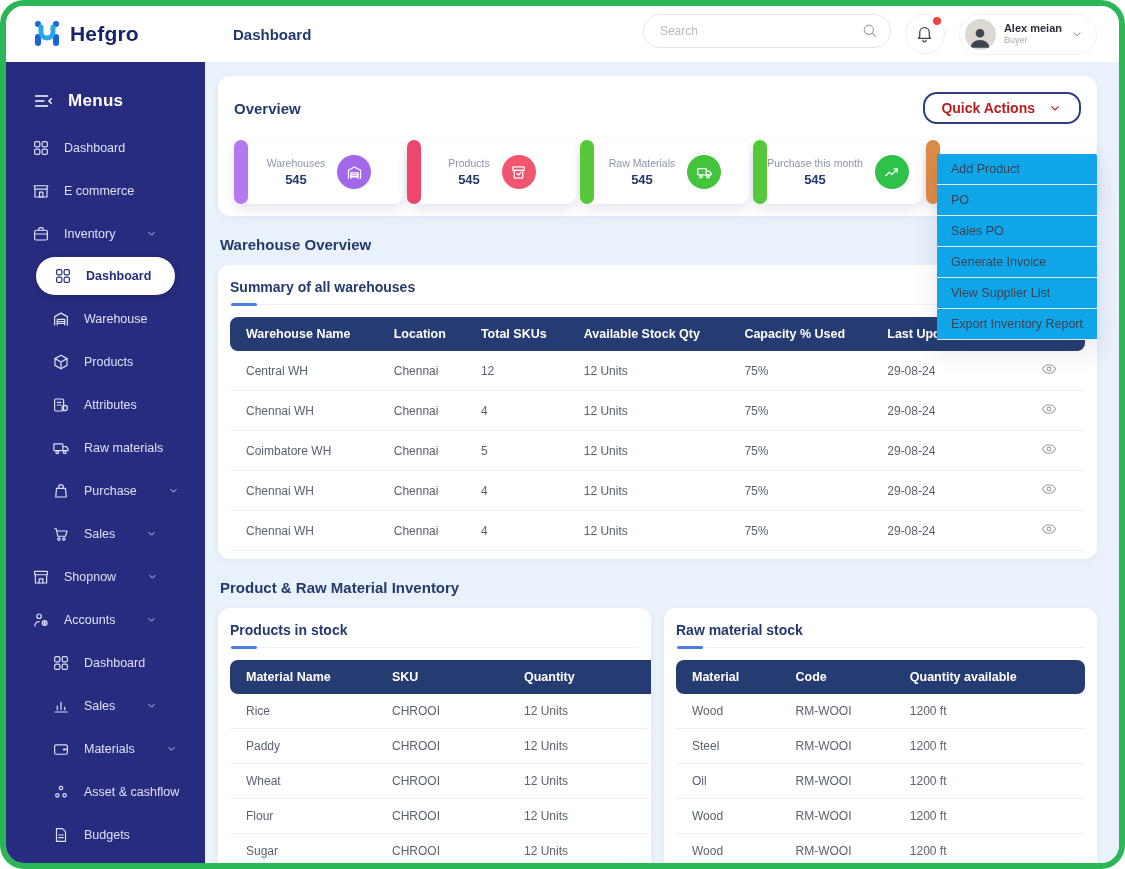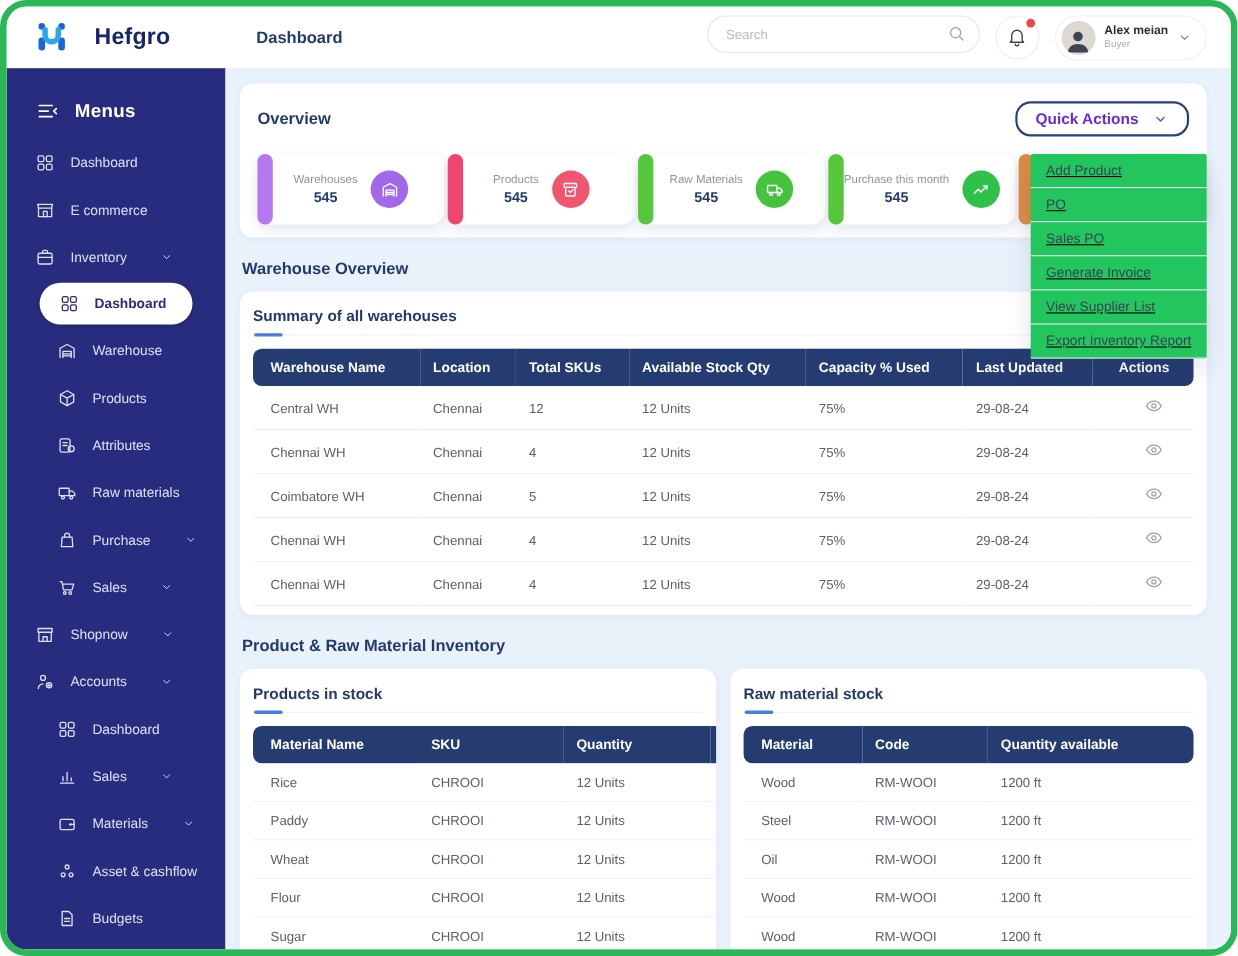--- a/index.html
+++ b/index.html
@@ -5,21 +5,21 @@
   html,body{margin:0;padding:0;}
   body{
     width:1125px;height:869px;position:relative;background:#ffffff;
     font-family:"Liberation Sans", sans-serif;overflow:hidden;
   }
   .frame{position:absolute;inset:0;background:#2bb757;border-radius:24px;}
   .app{position:absolute;inset:6px;background:#ffffff;border-radius:18px;overflow:hidden;display:flex;flex-direction:column;}
 
   
   .topbar{height:56px;min-height:56px;background:#fff;display:flex;align-items:center;}
-  .logo-area{width:199px;min-width:199px;display:flex;align-items:center;gap:24px;padding-left:26px;box-sizing:border-box;}
+  .logo-area{width:199px;min-width:199px;display:flex;align-items:center;gap:8px;padding-left:26px;box-sizing:border-box;}
   .logo-text{font-size:21px;font-weight:bold;color:#15246b;letter-spacing:.2px;}
   .page-title{font-size:15px;font-weight:bold;color:#233a6d;margin-left:28px;}
   .top-right{margin-left:auto;display:flex;align-items:flex-start;gap:14px;padding-right:22px;}
   .search-pill{position:relative;width:248px;height:34px;}
   .search-pill input{
     width:100%;height:100%;box-sizing:border-box;border:1px solid #e2e6ec;border-radius:999px;
     padding:0 38px 0 16px;font-size:12px;color:#6a7280;outline:none;background:#fff;
     font-family:"Liberation Sans", sans-serif;
   }
   .search-pill input::placeholder{color:#b4bbc6;}
@@ -48,34 +48,34 @@
   .ic{width:18px;height:18px;flex:none;}
   svg.ic, svg.line-ic{fill:none;stroke:currentColor;stroke-width:1.6;stroke-linecap:round;stroke-linejoin:round;}
 
   .main{flex:1;background:#e9f1fb;padding:14px 22px 0 13px;position:relative;overflow:hidden;box-sizing:border-box;}
 
   
   .overview-panel{background:#fff;border-radius:12px;padding:16px 16px 12px;box-shadow:0 2px 6px rgba(60,80,130,.05);}
   .overview-head{display:flex;align-items:center;justify-content:space-between;}
   .overview-title{font-size:15px;font-weight:bold;color:#233a6d;}
   .qa-btn{display:flex;align-items:flex-start;gap:12px;border:2px solid #2c3e82;background:#fff;border-radius:14px;
-    padding:6px 16px;font-size:14px;font-weight:bold;color:#6d28d9;cursor:pointer;font-family:"Liberation Sans", sans-serif;}
+    padding:6px 16px;font-size:14px;font-weight:bold;color:#b91c1c;cursor:pointer;font-family:"Liberation Sans", sans-serif;}
   .cards-row{display:flex;gap:3px;margin-top:16px;width:870px;}
   .stat-card{position:relative;width:170px;min-width:170px;height:64px;background:#fff;border-radius:12px;
     box-shadow:0 5px 12px rgba(40,60,120,.12);display:flex;align-items:center;justify-content:center;gap:12px;}
   .accent{position:absolute;left:0;top:0;bottom:0;width:14px;border-radius:9px;}
   .stat-info{text-align:center;}
   .stat-label{font-size:10.5px;color:#8b94a8;margin-bottom:3px;white-space:nowrap;}
   .stat-value{font-size:13px;font-weight:bold;color:#233a6d;}
   .stat-icon{width:34px;height:34px;border-radius:50%;display:flex;align-items:center;justify-content:center;color:#fff;flex:none;}
   .stat-icon svg{width:17px;height:17px;fill:none;stroke:#fff;stroke-width:1.8;stroke-linecap:round;stroke-linejoin:round;}
 
   
-  .qa-menu{position:absolute;top:78px;right:22px;width:160px;background:#22c55e;z-index:30;
-    box-shadow:0 12px 24px rgba(50,60,90,.12);border-radius:2px;text-decoration:underline;}
+  .qa-menu{position:absolute;top:92px;right:22px;width:160px;background:#0ea5e9;z-index:30;
+    box-shadow:0 12px 24px rgba(50,60,90,.12);border-radius:2px;}
   .qa-item{font-size:12.5px;color:#3c4352;padding:8px 4px 8px 14px;border-bottom:1px solid #e7e9ee;cursor:pointer;background:transparent;}
 
   
   .section-title{font-size:15px;font-weight:bold;color:#233a6d;margin:20px 0 12px 2px;}
   .card{background:#fff;border-radius:12px;padding:14px 12px 8px;box-shadow:0 2px 6px rgba(60,80,130,.05);}
   .card-title{position:relative;display:block;font-size:14px;font-weight:bold;color:#233a6d;
     padding-bottom:9px;border-bottom:1px solid #eef1f5;}
   .card-title::after{content:"";position:absolute;left:1px;bottom:-2px;width:26px;height:3px;background:#4a7de0;border-radius:2px;}
   table{border-collapse:collapse;margin-top:12px;}
   .w-full{width:100%;}

